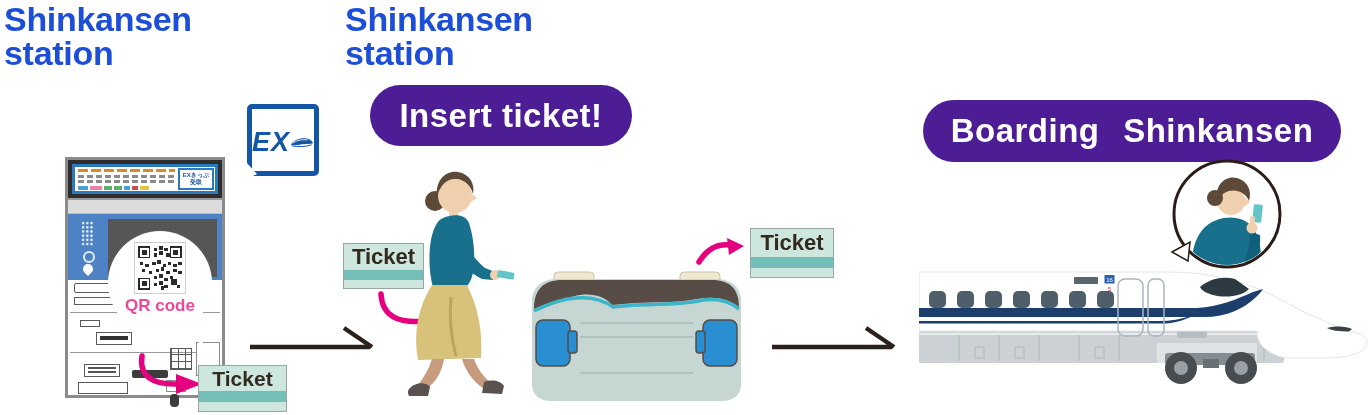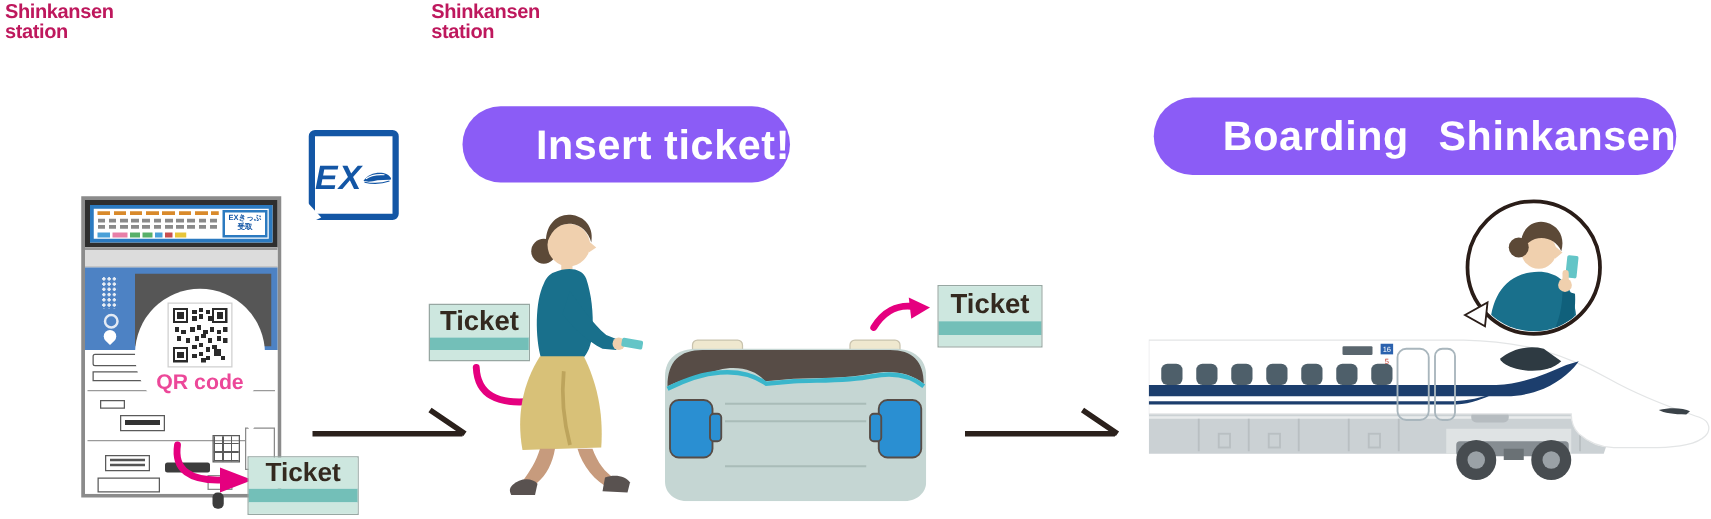--- a/index.html
+++ b/index.html
@@ -2,33 +2,33 @@
 <html><head>
 <meta charset="utf-8">
 <style>
   html,body{margin:0;padding:0;background:#fff;}
   .canvas{
     position:relative;width:1369px;height:415px;background:#ffffff;overflow:hidden;
     font-family:"Liberation Sans","DejaVu Sans",sans-serif;
   }
   .abs{position:absolute;}
   
-  .station-label{color:#be185d;font-size:16px;font-weight:700;line-height:1.0;letter-spacing:-0.3px;}
+  .station-label{color:#1d4ed8;font-size:34px;font-weight:700;line-height:1.0;letter-spacing:-0.3px;}
   
   .pickup-banner{
     left:0;top:83px;width:196px;height:62px;background:#1d5cad;
     clip-path:polygon(0 0,89% 0,100% 100%,0 100%);
     display:flex;align-items:center;padding-left:16px;box-sizing:border-box;
   }
   .pickup-banner span{color:#fff;font-size:33px;font-weight:800;font-style:italic;letter-spacing:0.5px;}
   
-  .pill{background:#8b5cf6;border-radius:31px;display:flex;align-items:center;justify-content:flex-end;}
+  .pill{background:#4c1d95;border-radius:31px;display:flex;align-items:center;justify-content:center;}
   .pill span{color:#fff;font-size:33px;font-weight:600;letter-spacing:0.5px;}
   .pill-insert{left:370px;top:85px;width:262px;height:61px;}
-  .pill-boarding{left:923px;top:78px;width:418px;height:62px;}
+  .pill-boarding{left:923px;top:100px;width:418px;height:62px;}
   .pill-boarding span{word-spacing:14px;}
   
   .ex-bubble{left:227px;top:84px;width:112px;height:112px;background:#fff;border-radius:50%;
     display:flex;align-items:center;justify-content:center;}
   .ex-icon{width:72px;height:72px;border:5px solid #1356a5;border-radius:5px;background:#fff;
     box-sizing:border-box;display:flex;flex-direction:row;align-items:center;padding-top:4px;}
   .ex-icon .ex-text{color:#1356a5;font-size:27px;font-weight:800;font-style:italic;letter-spacing:1px;line-height:1;}
   
   .machine{left:65px;top:157px;width:160px;height:241px;background:#fff;border:3px solid #8b8b8b;
     box-sizing:border-box;display:flex;flex-direction:column;}

